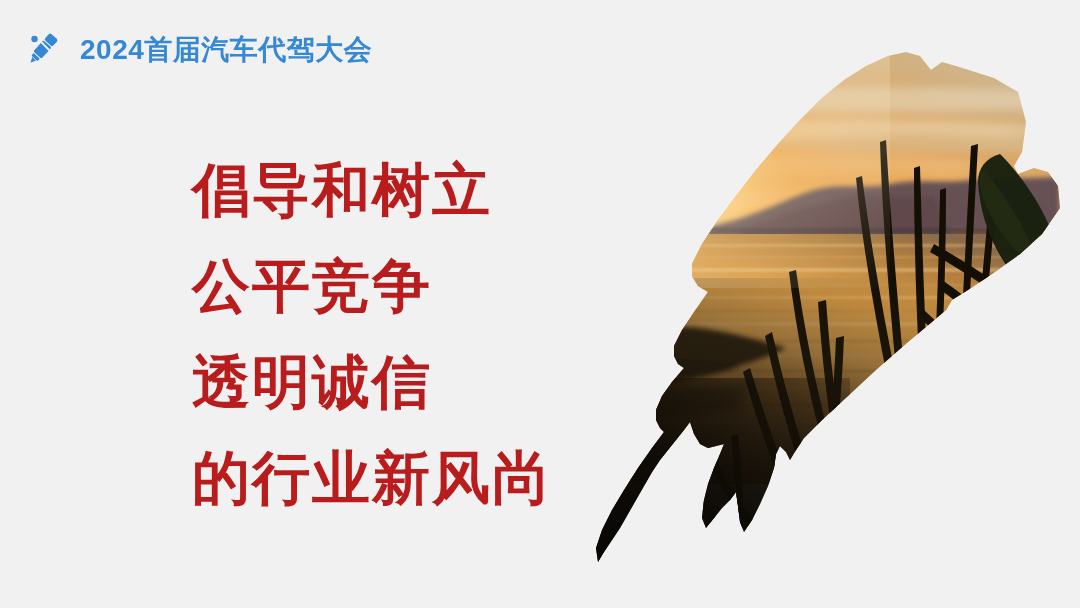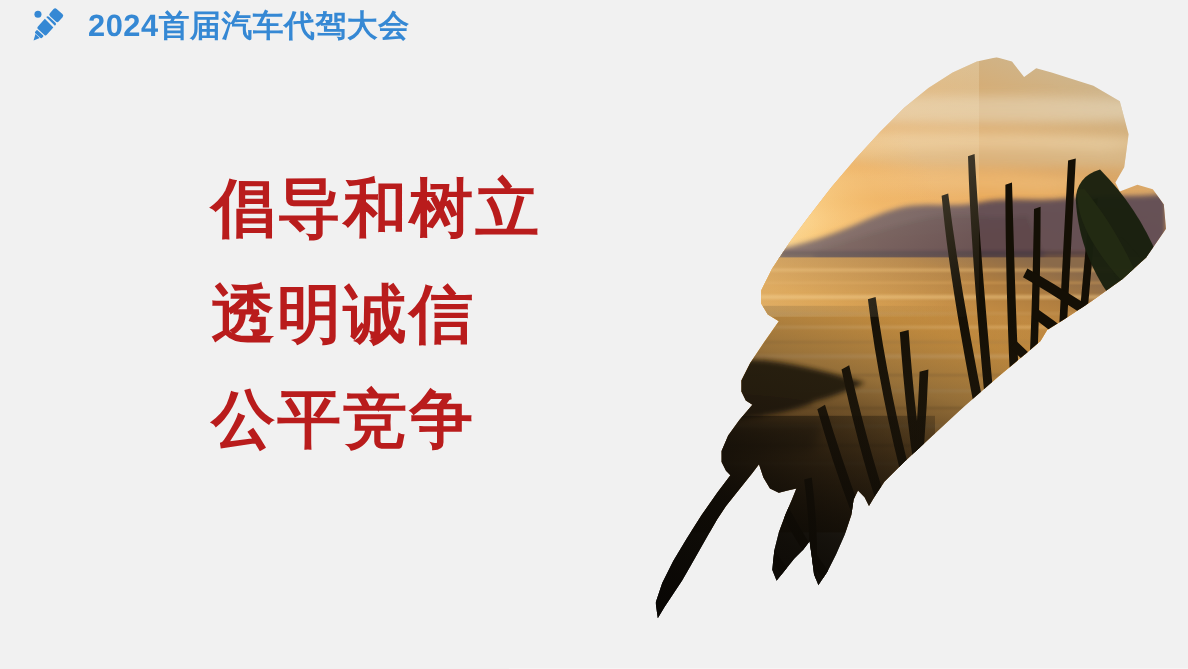--- a/index.html
+++ b/index.html
@@ -18,21 +18,21 @@
     width: 1080px;
     height: 608px;
     background: #f1f1f1;
     overflow: hidden;
   }
 
   
   #header {
     position: absolute;
     left: 24px;
-    top: 2px;
+    top: 28px;
     display: flex;
     align-items: center;
     gap: 12px;
     height: 44px;
   }
   #pen-icon {
     width: 44px;
     height: 44px;
     display: block;
     flex: 0 0 44px;
@@ -97,22 +97,23 @@
 
         <path d="M16.8 13.6 L30.2 27.2" stroke="#f1f1f1" stroke-width="2" stroke-linecap="round" fill="none"></path>
       </svg>
     </span>
 
     <span id="header-title">2024首届汽车代驾大会</span>
   </div>
 
   <div id="headline">
     <div class="headline-line">倡导和树立</div>
+    <div class="headline-line">公平竞争</div>
     <div class="headline-line">透明诚信</div>
-    <div class="headline-line">公平竞争</div>
+    <div class="headline-line">的行业新风尚</div>
   </div>
 
   <div id="photo-shape">
     <svg viewBox="0 0 490 530" preserveAspectRatio="none" aria-hidden="true">
       <defs>
 
         <clipPath id="feather-clip" clipPathUnits="userSpaceOnUse">
           <path d="
             M 330 8
             L 341 22 L 352 14 L 366 18 L 404 30 L 428 44

